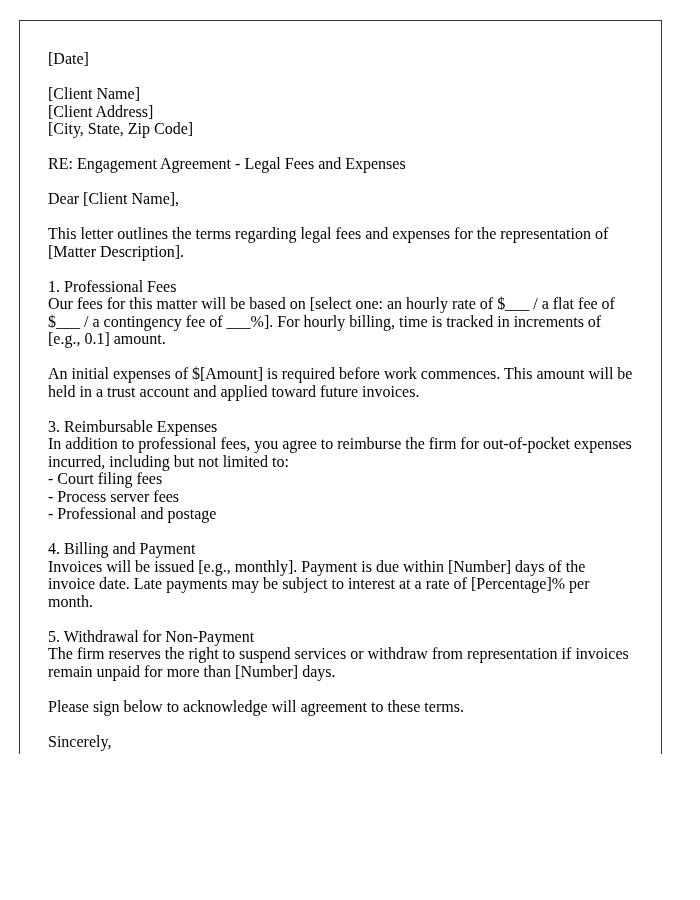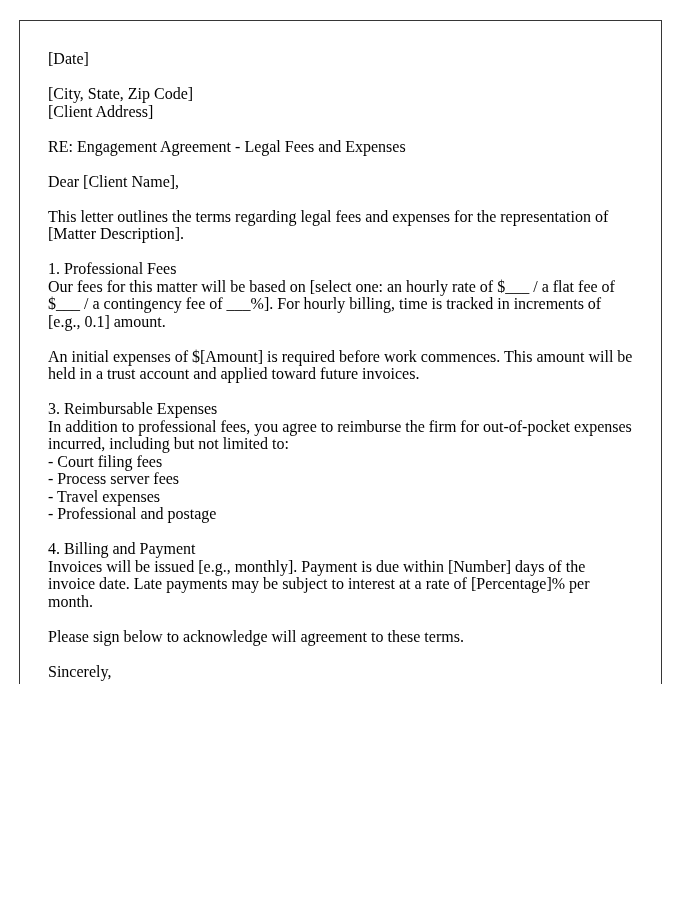--- a/index.html
+++ b/index.html
@@ -37,22 +37,23 @@
   .line { margin: 0; }
 </style>
 </head>
 <body>
 
 <div class="page">
 
   <div class="para">[Date]</div>
 
   <div class="para">
+    <div class="line">[Client Name]</div>
+    <div class="line">[Client Address]</div>
     <div class="line">[City, State, Zip Code]</div>
-    <div class="line">[Client Address]</div>
   </div>
 
   <div class="para">RE: Engagement Agreement - Legal Fees and Expenses</div>
 
   <div class="para">Dear [Client Name],</div>
 
   <div class="para">This letter outlines the terms regarding legal fees and expenses for the representation of [Matter Description].</div>
 
   <div class="para">
     <div class="heading">1. Professional Fees</div>
@@ -61,27 +62,30 @@
 
   <div class="para">
     <div class="line">An initial expenses of $[Amount] is required before work commences. This amount will be held in a trust account and applied toward future invoices.</div>
   </div>
 
   <div class="para">
     <div class="heading">3. Reimbursable Expenses</div>
     <div class="line">In addition to professional fees, you agree to reimburse the firm for out-of-pocket expenses incurred, including but not limited to:</div>
     <div class="line">- Court filing fees</div>
     <div class="line">- Process server fees</div>
-    <div class="line">- Travel expenses</div>
     <div class="line">- Professional and postage</div>
   </div>
 
   <div class="para">
     <div class="heading">4. Billing and Payment</div>
     <div class="line">Invoices will be issued [e.g., monthly]. Payment is due within [Number] days of the invoice date. Late payments may be subject to interest at a rate of [Percentage]% per month.</div>
   </div>
 
+  <div class="para">
+    <div class="heading">5. Withdrawal for Non-Payment</div>
+    <div class="line">The firm reserves the right to suspend services or withdraw from representation if invoices remain unpaid for more than [Number] days.</div>
+  </div>
 
   <div class="para">Please sign below to acknowledge will agreement to these terms.</div>
 
   <div class="para">Sincerely,</div>
 
 </div>
 
 </body></html>

